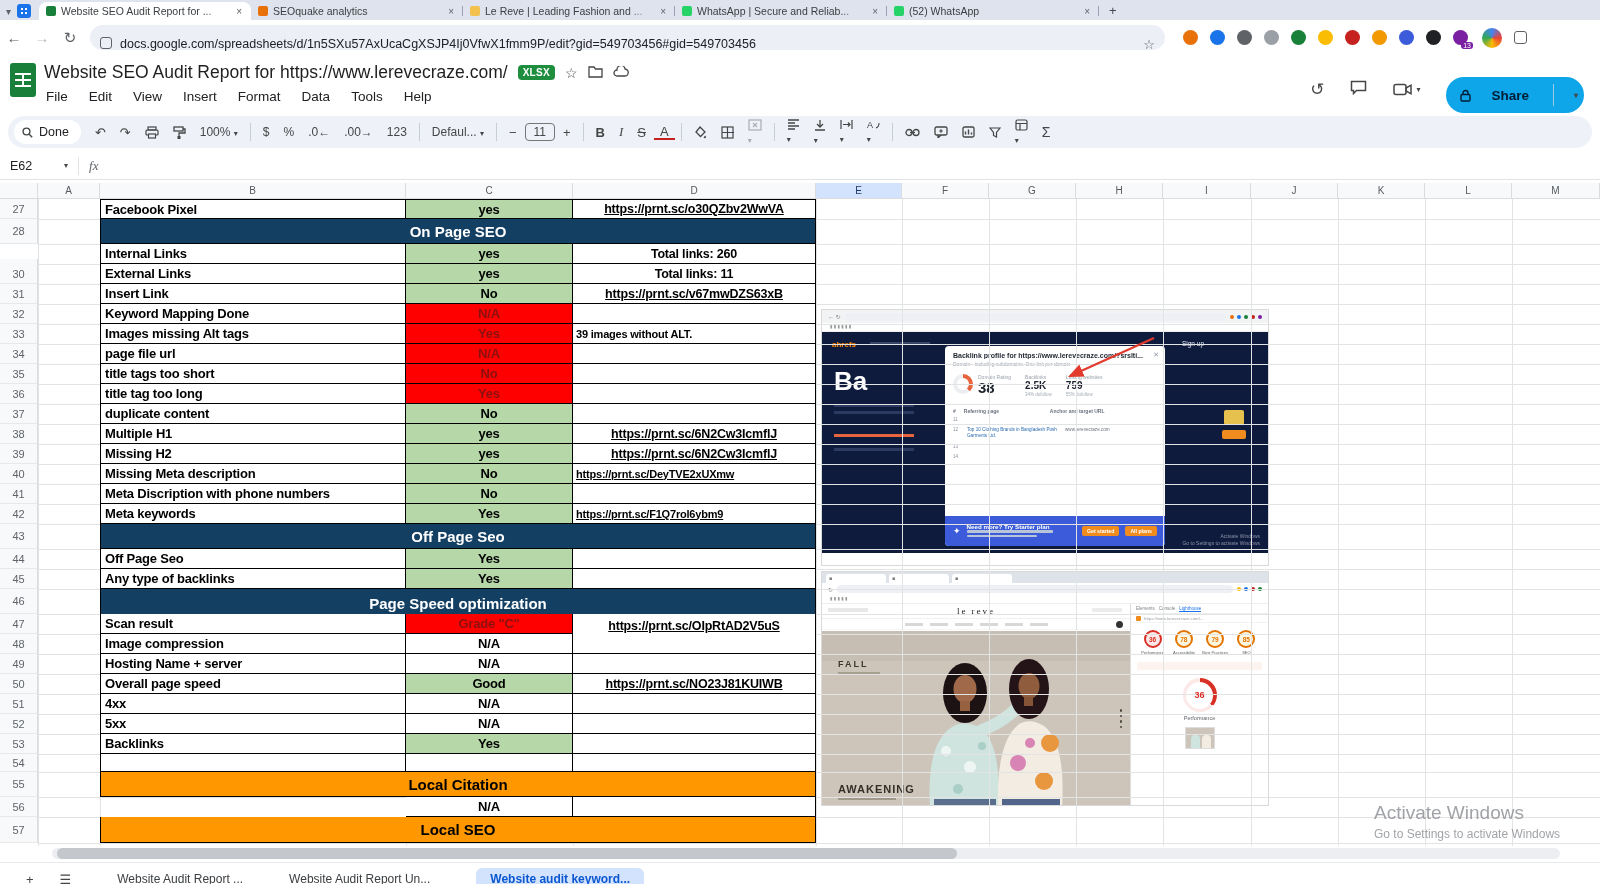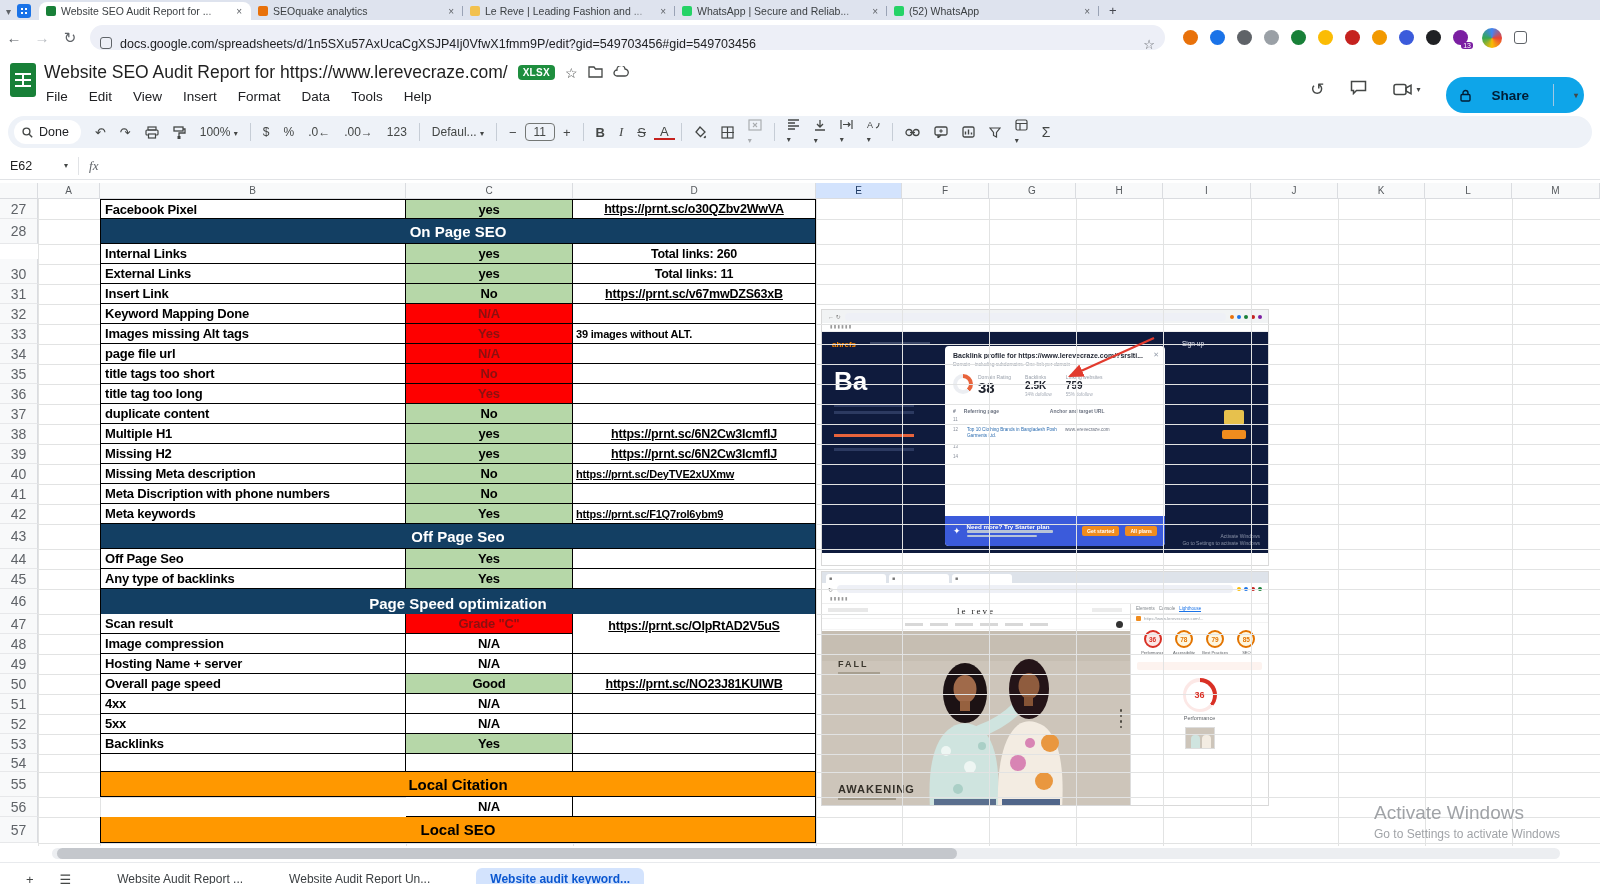--- a/index.html
+++ b/index.html
@@ -66,21 +66,21 @@
   .namebox { width:62px; font-size:12.5px; color:#222; padding-left:10px; }
   .fbar .caret { margin-left:2px; }
   .fbar-sep { width:1px; height:18px; background:#e1e3e6; margin:0 10px; }
   .fx { font-style:italic; font-size:13px; color:#5f6368; font-family:"Liberation Serif",serif; }
 
   
   .grid { position:absolute; top:183px; left:0; width:1600px; height:663px; background:#fff; overflow:hidden; }
   .colhead { position:absolute; top:0; height:16px; background:#f8f9fa; border-right:1px solid #dadce0; border-bottom:1px solid #dadce0; font-size:10px; color:#575b5f; text-align:center; line-height:16px; }
   .colhead.sel { background:#d3e3fd; color:#1a355f; }
   .corner { position:absolute; left:0; top:0; width:38px; height:16px; background:#f8f9fa; border-right:1px solid #dadce0; border-bottom:1px solid #dadce0; }
-  .rowhead { position:absolute; left:0; width:38px; background:#f8f9fa; border-right:1px solid #dadce0; border-bottom:1px solid #e7e8ea; font-size:14px; color:#5f6368; display:flex; align-items:center; justify-content:center; }
+  .rowhead { position:absolute; left:0; width:38px; background:#f8f9fa; border-right:1px solid #dadce0; border-bottom:1px solid #e7e8ea; font-size:11px; color:#5f6368; display:flex; align-items:center; justify-content:center; }
   .gl-h { position:absolute; left:38px; width:1562px; height:1px; background:#e2e3e3; }
   .gl-v { position:absolute; top:16px; width:1px; height:647px; background:#e2e3e3; }
 
   .cell { position:absolute; background:#fff; border-right:1px solid #000; border-bottom:1px solid #000; font-weight:bold; letter-spacing:-0.2px; color:#000; display:flex; align-items:center; overflow:hidden; }
   .c-label { padding-left:4px; font-size:13px; border-left:1px solid #000; }
   .c-status { justify-content:center; font-size:13px; }
   .st-green { background:#b6d7a8; }
   .st-red { background:#fe0000; color:#8b1010; }
   .c-detail { font-size:12.5px; }
   .c-detail.ctr { justify-content:center; }

